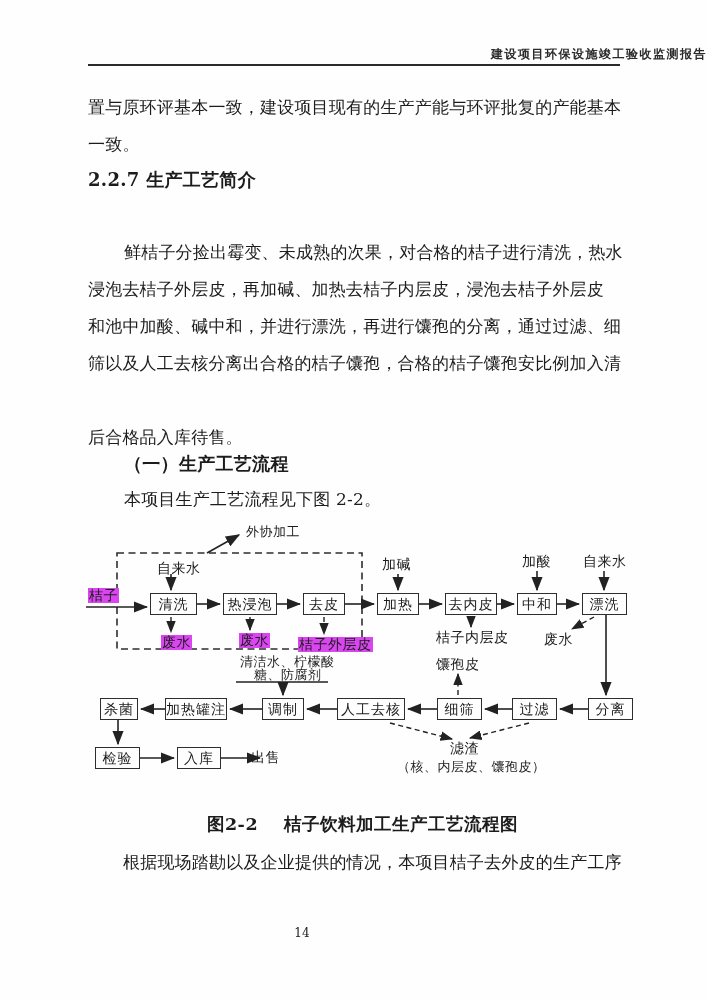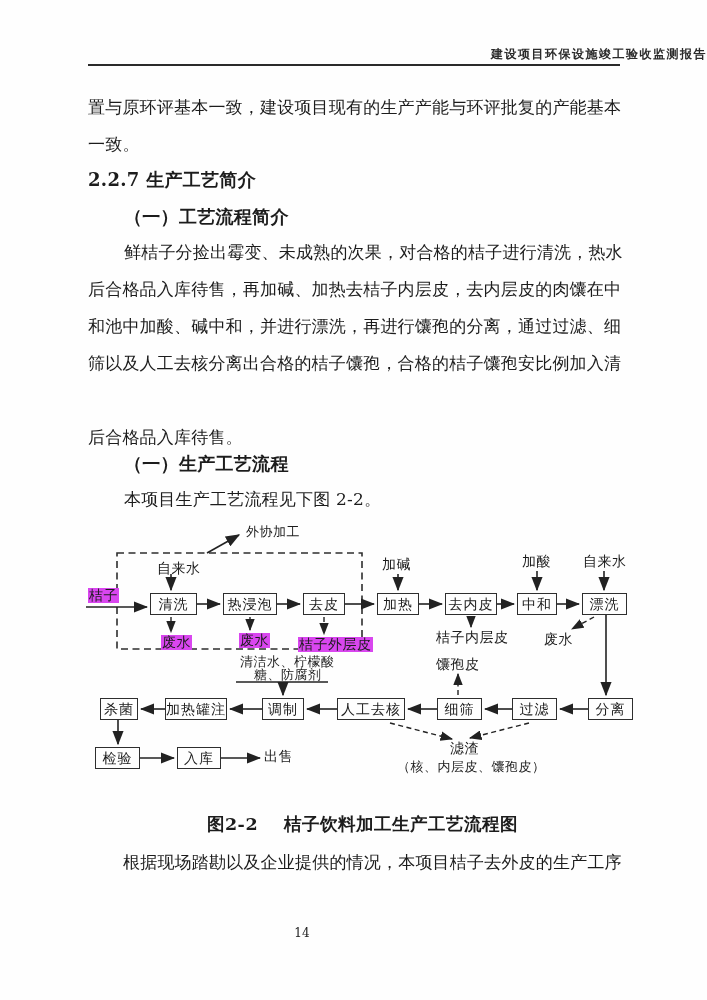--- a/index.html
+++ b/index.html
@@ -56,24 +56,23 @@
 
 <div class="page">
 
   <div class="abs header-title">建设项目环保设施竣工验收监测报告</div>
   <div class="abs header-rule"></div>
 
   <div class="abs body-line" style="left:88px;top:96px;">置与原环评基本一致，建设项目现有的生产产能与环评批复的产能基本</div>
   <div class="abs body-line" style="left:88px;top:133px;">一致。</div>
 
   <div class="abs heading" style="left:88px;top:168px;">2.2.7 生产工艺简介</div>
-  <div class="abs heading" style="left:124px;top:205px;">（一）工艺流程简介</div>
 
   <div class="abs body-line" style="left:124px;top:241px;">鲜桔子分捡出霉变、未成熟的次果，对合格的桔子进行清洗，热水</div>
-  <div class="abs body-line" style="left:88px;top:278px;">后合格品入库待售，再加碱、加热去桔子内层皮，去内层皮的肉馕在中</div>
+  <div class="abs body-line" style="left:88px;top:278px;">浸泡去桔子外层皮，再加碱、加热去桔子内层皮，浸泡去桔子外层皮</div>
   <div class="abs body-line" style="left:88px;top:315px;">和池中加酸、碱中和，并进行漂洗，再进行馕孢的分离，通过过滤、细</div>
   <div class="abs body-line" style="left:88px;top:352px;">筛以及人工去核分离出合格的桔子馕孢，合格的桔子馕孢安比例加入清</div>
   <div class="abs body-line" style="left:88px;top:426px;">后合格品入库待售。</div>
 
   <div class="abs heading" style="left:124px;top:452px;">（一）生产工艺流程</div>
   <div class="abs body-line" style="left:124px;top:488px;">本项目生产工艺流程见下图 2-2。</div>
 
   <div class="diagram">
 
     <svg width="610" height="265" viewBox="0 0 610 265">
@@ -153,21 +152,21 @@
     <div class="dlabel small" style="left:180px;top:130px;">清洁水、柠檬酸</div>
     <div class="dlabel small" style="left:194px;top:143px;">糖、防腐剂</div>
     <div class="dlabel bgw" style="left:101px;top:110px;">废水</div>
     <div class="dlabel bgw" style="left:179px;top:108px;">废水</div>
     <div class="dlabel bgw" style="left:238px;top:112px;">桔子外层皮</div>
     <div class="dlabel" style="left:376px;top:105px;">桔子内层皮</div>
     <div class="dlabel" style="left:376px;top:132px;">馕孢皮</div>
     <div class="dlabel" style="left:484px;top:107px;">废水</div>
     <div class="dlabel" style="left:390px;top:216px;">滤渣</div>
     <div class="dlabel small" style="left:337px;top:235px;">（核、内层皮、馕孢皮）</div>
-    <div class="dlabel" style="left:204px;top:225px;font-family:Liberation Mono, monospace;">出售</div>
+    <div class="dlabel" style="left:191px;top:225px;">出售</div>
   </div>
 
   <div class="abs fig-caption">
     <span>图2-2</span><span class="gap"></span><span>桔子饮料加工生产工艺流程图</span>
   </div>
 
   <div class="abs body-line" style="left:123px;top:851px;">根据现场踏勘以及企业提供的情况，本项目桔子去外皮的生产工序</div>
 
   <div class="abs page-number">14</div>
 

